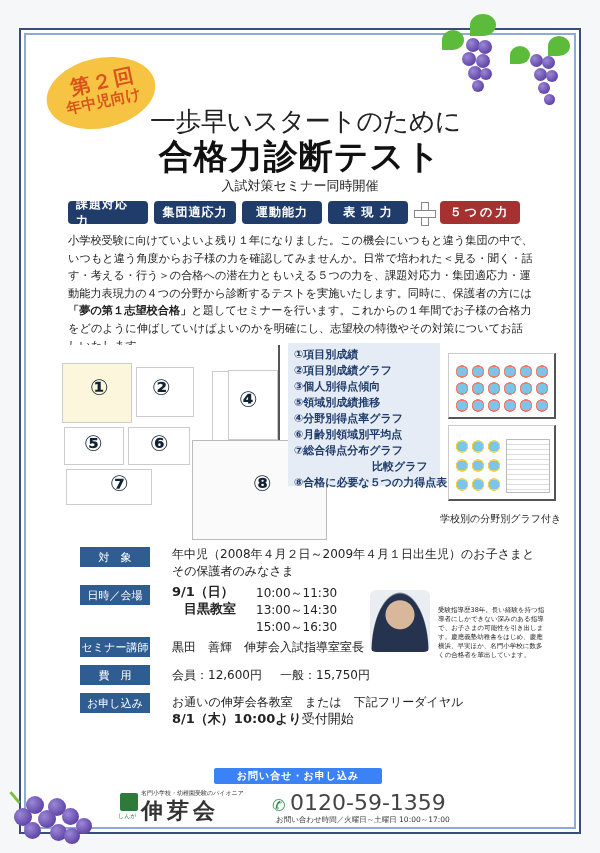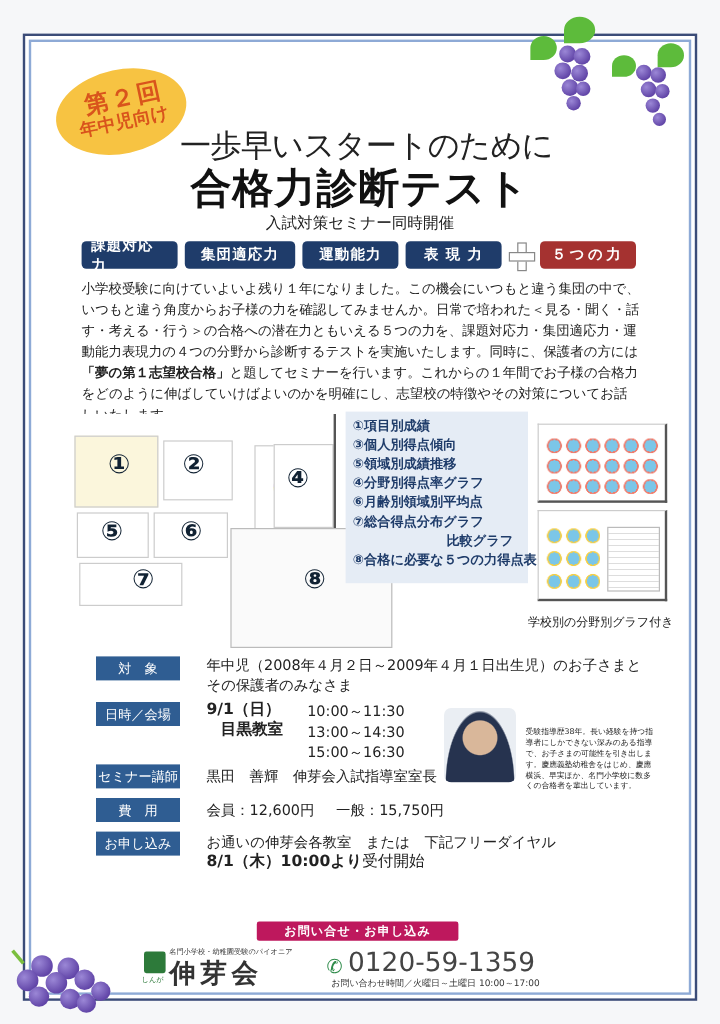--- a/index.html
+++ b/index.html
@@ -29,21 +29,21 @@
   .blue-list { position: absolute; left: 294px; top: 347px; font-size: 11px; font-weight: bold; color: #1f3c6a; line-height: 16px; }
   .sheet8 { position: absolute; left: 192px; top: 440px; width: 135px; height: 100px; background: #fafafa; border: 1px solid #bbb; }
   .pies { position: absolute; left: 448px; top: 353px; width: 110px; height: 150px; }
   .pie-caption { position: absolute; left: 440px; top: 512px; font-size: 10px; color: #222; }
   .row-label { position: absolute; width: 70px; height: 20px; background: #2f5d92; color: #fff; font-size: 11px; display: flex; align-items: center; justify-content: center; }
   .row-text { position: absolute; font-size: 12px; color: #222; line-height: 16px; white-space: nowrap; }
   .bold { font-weight: bold; }
   .photo { position: absolute; left: 370px; top: 590px; width: 60px; height: 62px; border-radius: 6px; background: radial-gradient(circle at 50% 40%, #d9b79a 0 14px, transparent 15px), radial-gradient(ellipse at 50% 100%, #26334f 0 28px, transparent 29px), #eaeef3; }
   .bio { position: absolute; left: 438px; top: 606px; font-size: 6.5px; line-height: 9px; color: #222; width: 110px; }
   .notes { position: absolute; left: 132px; top: 730px; font-size: 8.5px; line-height: 12px; color: #222; }
-  .contact-banner { position: absolute; left: 214px; top: 768px; width: 168px; height: 16px; background: #be185d; color: #fff; font-size: 10px; font-weight: bold; display: flex; align-items: center; justify-content: center; letter-spacing: 1px; border-radius: 2px; }
+  .contact-banner { position: absolute; left: 214px; top: 768px; width: 168px; height: 16px; background: #3b82f6; color: #fff; font-size: 10px; font-weight: bold; display: flex; align-items: center; justify-content: center; letter-spacing: 1px; border-radius: 2px; }
   .logo-mark { position: absolute; left: 120px; top: 793px; width: 18px; height: 18px; background: #2d7a3a; border-radius: 2px; }
   .logo-small { position: absolute; left: 141px; top: 789px; font-size: 6px; color: #333; }
   .logo-name { position: absolute; left: 141px; top: 796px; font-size: 22px; font-weight: bold; color: #333; letter-spacing: 4px; }
   .phone-icon { position: absolute; left: 272px; top: 796px; font-size: 16px; color: #2e8b4a; }
   .phone { position: absolute; left: 290px; top: 790px; font-size: 22px; color: #444; }
   .hours { position: absolute; left: 276px; top: 815px; font-size: 7.5px; color: #333; }
   .grape { position: absolute; border-radius: 50%; background: radial-gradient(circle at 35% 35%, #9b87d6, #6246a8 70%); }
   .leaf { position: absolute; background: #5dbb3b; border-radius: 50% 50% 50% 0; }
 </style>
 </head>
@@ -75,21 +75,21 @@
 <div class="badge"></div>
 <div class="badge-l1">第２回</div>
 <div class="badge-l2">年中児向け</div>
 
 <div class="subtitle">一歩早いスタートのために</div>
 <div class="title">合格力診断テスト</div>
 <div class="tagline">入試対策セミナー同時開催</div>
 
 <div class="pills">
   <div class="pill" style="width:80px;">課題対応力</div>
-  <div class="pill" style="width:92px;">集団適応力</div>
+  <div class="pill" style="width:82px;">集団適応力</div>
   <div class="pill" style="width:80px;">運動能力</div>
   <div class="pill" style="width:80px;">表 現 力</div>
   <div class="plus"></div>
   <div class="pill red">５つの力</div>
 </div>
 
 <div class="intro">
   <span>小学校受験に向けていよいよ残り１年になりました。この機会にいつもと違う集団の中で、いつもと違う角度からお子様の力を確認してみませんか。日常で培われた＜見る・聞く・話す・考える・行う＞の合格への潜在力ともいえる５つの力を、課題対応力・集団適応力・運動能力表現力の４つの分野から診断するテストを実施いたします。同時に、保護者の方には</span><b>「夢の第１志望校合格」</b><span>と題してセミナーを行います。これからの１年間でお子様の合格力をどのように伸ばしていけばよいのかを明確にし、志望校の特徴やその対策についてお話しいたします。</span>
 </div>
 
@@ -113,20 +113,21 @@
   <span class="num" style="left:10px;top:16px;">④</span>
 </div>
 <div style="position:absolute;left:278px;top:345px;width:2px;height:118px;background:#555;"></div>
 <div class="sheet8">
   <span class="num" style="left:60px;top:30px;">⑧</span>
 </div>
 
 <div class="bluebox"></div>
 <div class="blue-list">
   <div>①項目別成績</div>
+  <div>②項目別成績グラフ</div>
   <div>③個人別得点傾向</div>
   <div>⑤領域別成績推移</div>
   <div>④分野別得点率グラフ</div>
   <div>⑥月齢別領域別平均点</div>
   <div>⑦総合得点分布グラフ</div>
   <div style="padding-left:78px;">比較グラフ</div>
   <div>⑧合格に必要な５つの力得点表</div>
 </div>
 
 <div class="pies">

